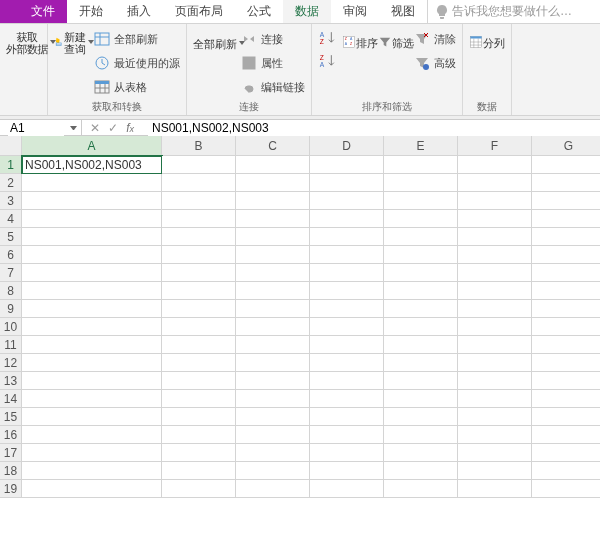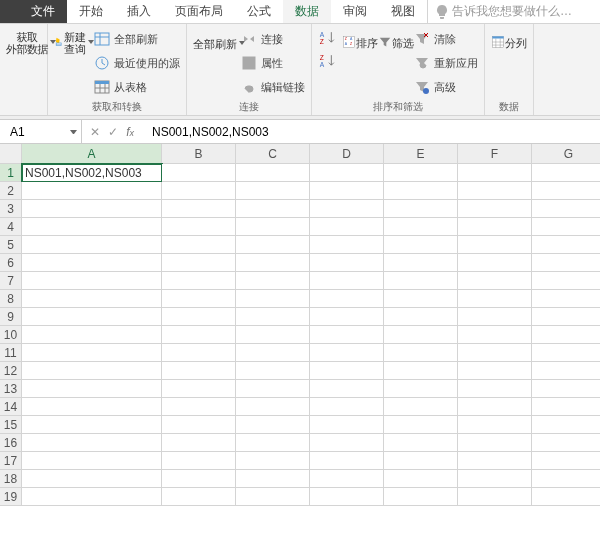--- a/index.html
+++ b/index.html
@@ -1,39 +1,39 @@
 <!DOCTYPE html>
 <html><head>
 <meta charset="utf-8">
 <style>
   html, body { margin: 0; padding: 0; font-family: "Microsoft YaHei", "Segoe UI", sans-serif; font-size: 12px; color: #333; background: #fff; overflow: hidden; width: 600px; height: 540px; }
   * { box-sizing: border-box; }
   
   .tab-strip { display: flex; align-items: stretch; height: 24px; background: #fff; border-bottom: 1px solid #d4d4d4; }
   .tab { padding: 0 12px; display: flex; align-items: center; font-size: 12px; color: #fff; background: #2b7d2b; cursor: pointer; }
   .tab.active { background: #f3f3f3; color: #217346; }
-  .tab.file { background: #404040; padding-left: 31px; }
+  .tab.file { background: #a21caf; padding-left: 31px; }
   .tab.normal { background: #fff; color: #444; }
   .tell-me { flex: 1; display: flex; align-items: center; padding-left: 8px; color: #999; background: #fff; border-left: 1px solid #d4d4d4; }
   .tell-me svg { margin-right: 4px; fill: #b0b0b0; }
   
   .ribbon { display: flex; height: 92px; background: #f3f3f3; border-bottom: 1px solid #d4d4d4; }
   .group { display: flex; flex-direction: column; padding: 2px 6px 1px; border-right: 1px solid #d9d9d9; }
   .group-body { display: flex; flex: 1; align-items: flex-start; }
   .group-label { text-align: center; font-size: 10px; color: #666; line-height: 14px; }
   .big-btn { display: flex; flex-direction: row; align-items: center; width: 44px; padding-top: 2px; cursor: pointer; }
   .big-btn .lbl { font-size: 11px; line-height: 12px; text-align: center; margin-top: 2px; white-space: pre; }
   .big-btn .lbl.tight { letter-spacing: -0.5px; }
   .small-stack { display: flex; flex-direction: column; gap: 2px; padding-top: 2px; }
   .small-btn { display: flex; align-items: center; height: 22px; cursor: pointer; white-space: nowrap; font-size: 11px; color: #444; }
   .small-btn svg, .small-btn .ic { margin-right: 4px; }
   .dd { width: 7px; height: 4px; display: inline-block; margin-left: 2px; }
   .dd::before { content: ""; display: block; border-left: 3px solid transparent; border-right: 3px solid transparent; border-top: 4px solid #666; }
   
-  .fx-row { display: flex; align-items: center; height: 24px; border-bottom: 1px solid #ccc; background: #fff; }
+  .fx-row { display: flex; align-items: center; height: 16px; border-bottom: 1px solid #ccc; background: #fff; }
   .namebox { width: 82px; height: 100%; border-right: 1px solid #ccc; display: flex; align-items: center; padding: 0 4px 0 8px; }
   .namebox input { border: none; outline: none; width: 56px; font-size: 12px; }
   .namebox .dd { margin-left: auto; }
   .fx-btns { display: flex; align-items: center; gap: 8px; padding: 0 8px; color: #999; }
   .fx-btns span { cursor: pointer; }
   .fx-label { font-style: italic; color: #777; margin-right: 6px; }
   .formula-input { flex: 1; border: none; outline: none; font-size: 12px; padding-left: 4px; }
   .divider-thin { height: 4px; background: #eee; border-bottom: 1px solid #ccc; }
   
   .grid { display: grid; grid-template-columns: 22px 140px repeat(6, 74px); }
@@ -214,27 +214,20 @@
         <span class="lbl">筛选</span>
       </div>
       <div class="small-stack gray">
         <div class="small-btn">
           <svg class="ic" width="16" height="16" viewBox="0 0 16 16">
               <path d="M2 3h12l-4 5v5l-4-2V8z" fill="#a9a9a9"></path>
               <path d="M10 2l4 4M14 2l-4 4" stroke="#c00000"></path>
             </svg>
           <span>清除</span>
         </div>
-        <div class="small-btn">
-          <svg class="ic" width="16" height="16" viewBox="0 0 16 16">
-              <path d="M2 3h12l-4 5v5l-4-2V8z" fill="#a9a9a9"></path>
-              <path d="M12 10a3 3 0 11-3-3" stroke="#a9a9a9" fill="none"></path>
-            </svg>
-          <span>重新应用</span>
-        </div>
         <div class="small-btn" style="color:#444;">
           <svg class="ic" width="16" height="16" viewBox="0 0 16 16">
               <path d="M2 3h12l-4 5v5l-4-2V8z" fill="#888"></path>
               <circle cx="12" cy="12" r="3" fill="#4472c4"></circle>
             </svg>
           <span>高级</span>
         </div>
       </div>
     </div>
     <div class="group-label">排序和筛选</div>

